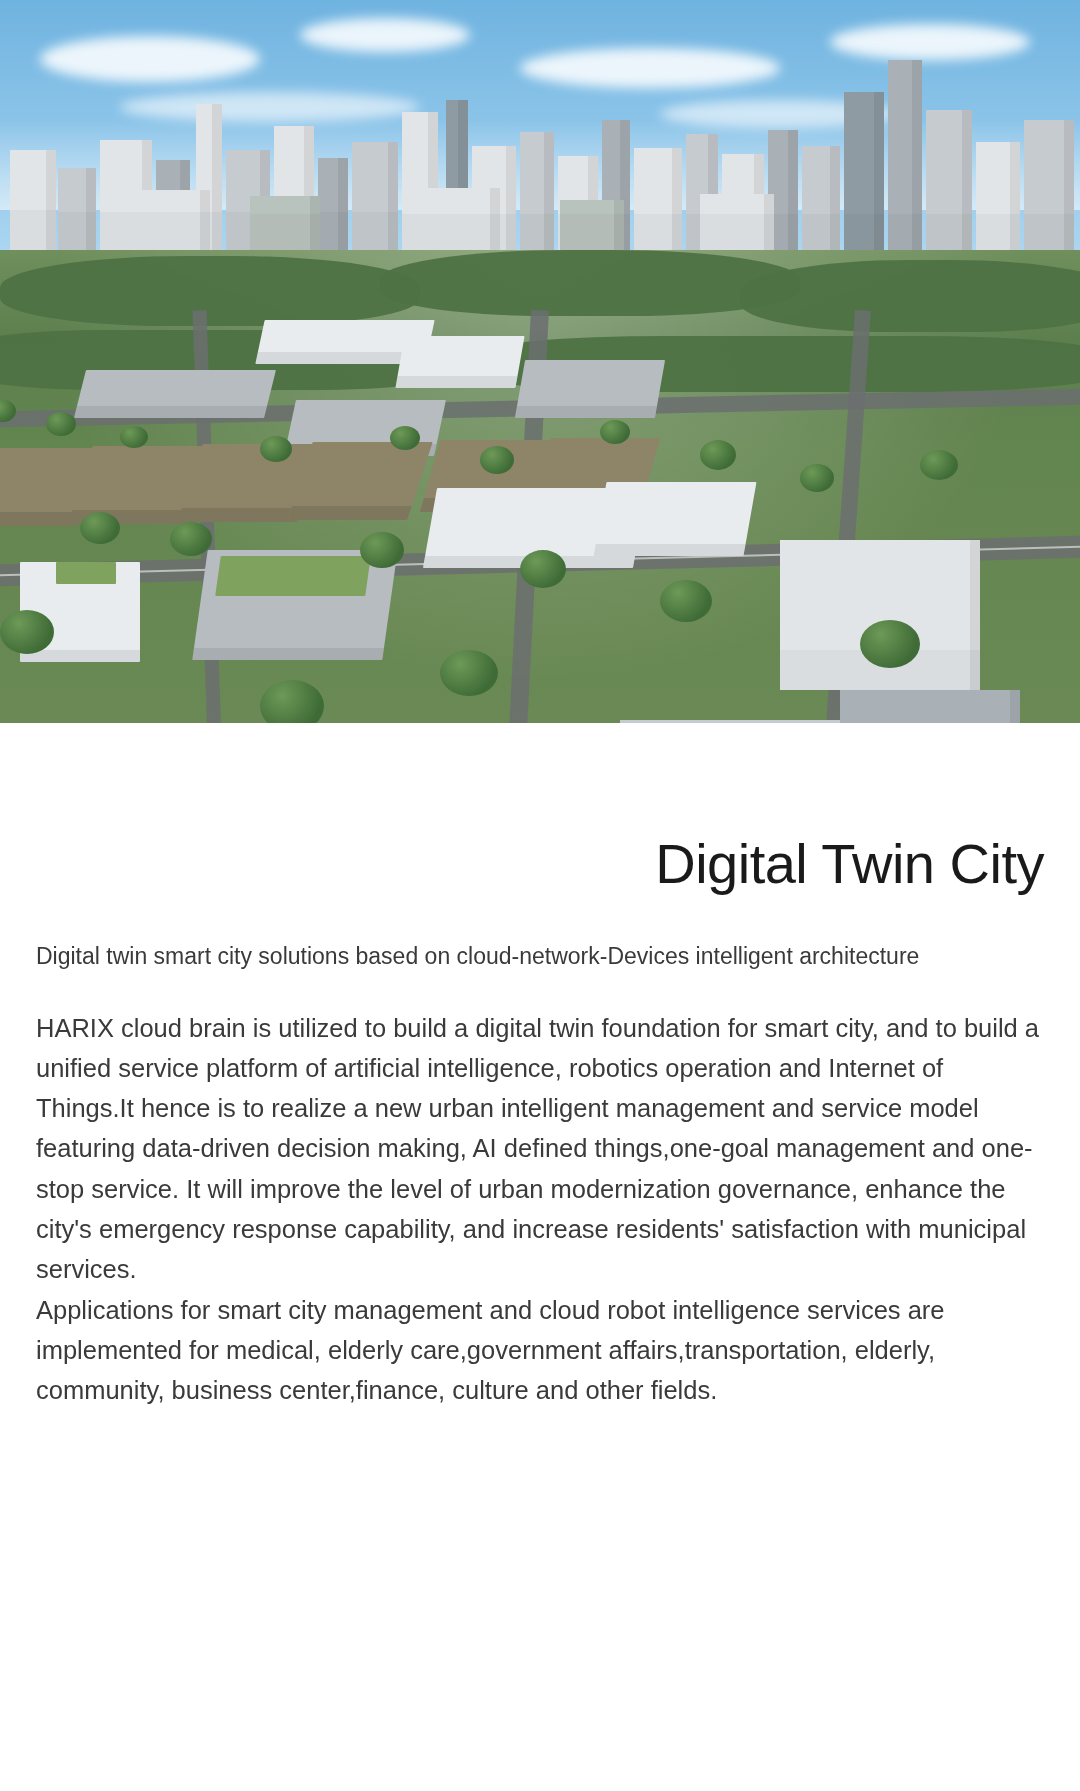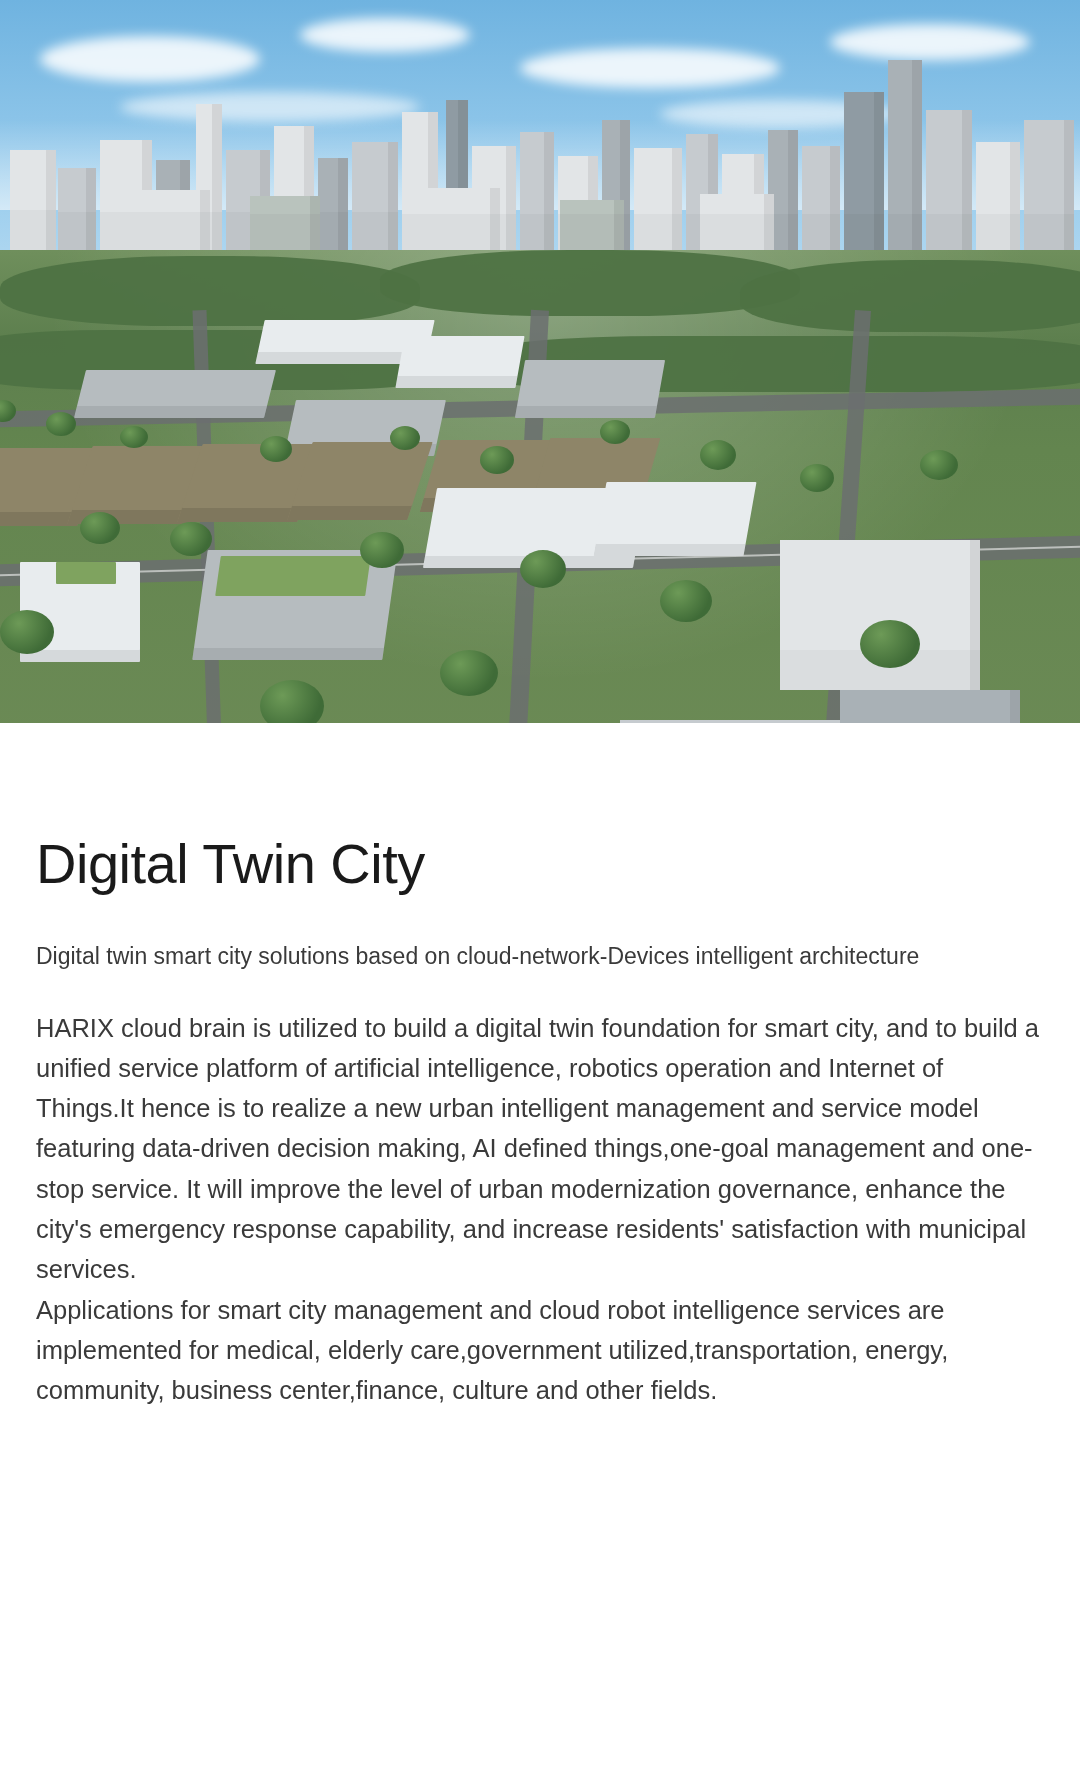--- a/index.html
+++ b/index.html
@@ -108,21 +108,21 @@
     position: absolute;
     background: radial-gradient(circle at 35% 30%, #6d9a57, #3f6b37 70%);
     border-radius: 50%;
   }
 
   
   .content {
     padding: 0 36px;
   }
   .title {
-    text-align: left;
+    text-align: right;
     font-size: 56px;
     font-weight: 400;
     color: #1a1a1a;
     letter-spacing: -0.5px;
     margin: 110px 0 44px 0;
     line-height: 1.1;
   }
   .lead {
     font-size: 23px;
     line-height: 1.52;
@@ -253,18 +253,18 @@
   </div>
 
   <div class="content">
 
     <h1 class="title">Digital Twin City</h1>
 
     <p class="lead">Digital twin smart city solutions based on cloud-network-Devices intelligent architecture</p>
 
     <p class="body-par">HARIX cloud brain is utilized to build a digital twin foundation for smart city, and to build a unified service platform of artificial intelligence, robotics operation and Internet of Things.It hence is to realize a new urban intelligent management and service model featuring data-driven decision making, AI defined things,one-goal management and one-stop service. It will improve the level of urban modernization governance, enhance the city's emergency response capability, and increase residents' satisfaction with municipal services.</p>
 
-    <p class="body-par">Applications for smart city management and cloud robot intelligence services are implemented for medical, elderly care,government utilized,transportation, energy, community, business center,finance, culture and other fields.</p>
+    <p class="body-par">Applications for smart city management and cloud robot intelligence services are implemented for medical, elderly care,government affairs,transportation, elderly, community, business center,finance, culture and other fields.</p>
 
     <div class="bottom-space"></div>
   </div>
 
 </div>
 
 </body></html>

